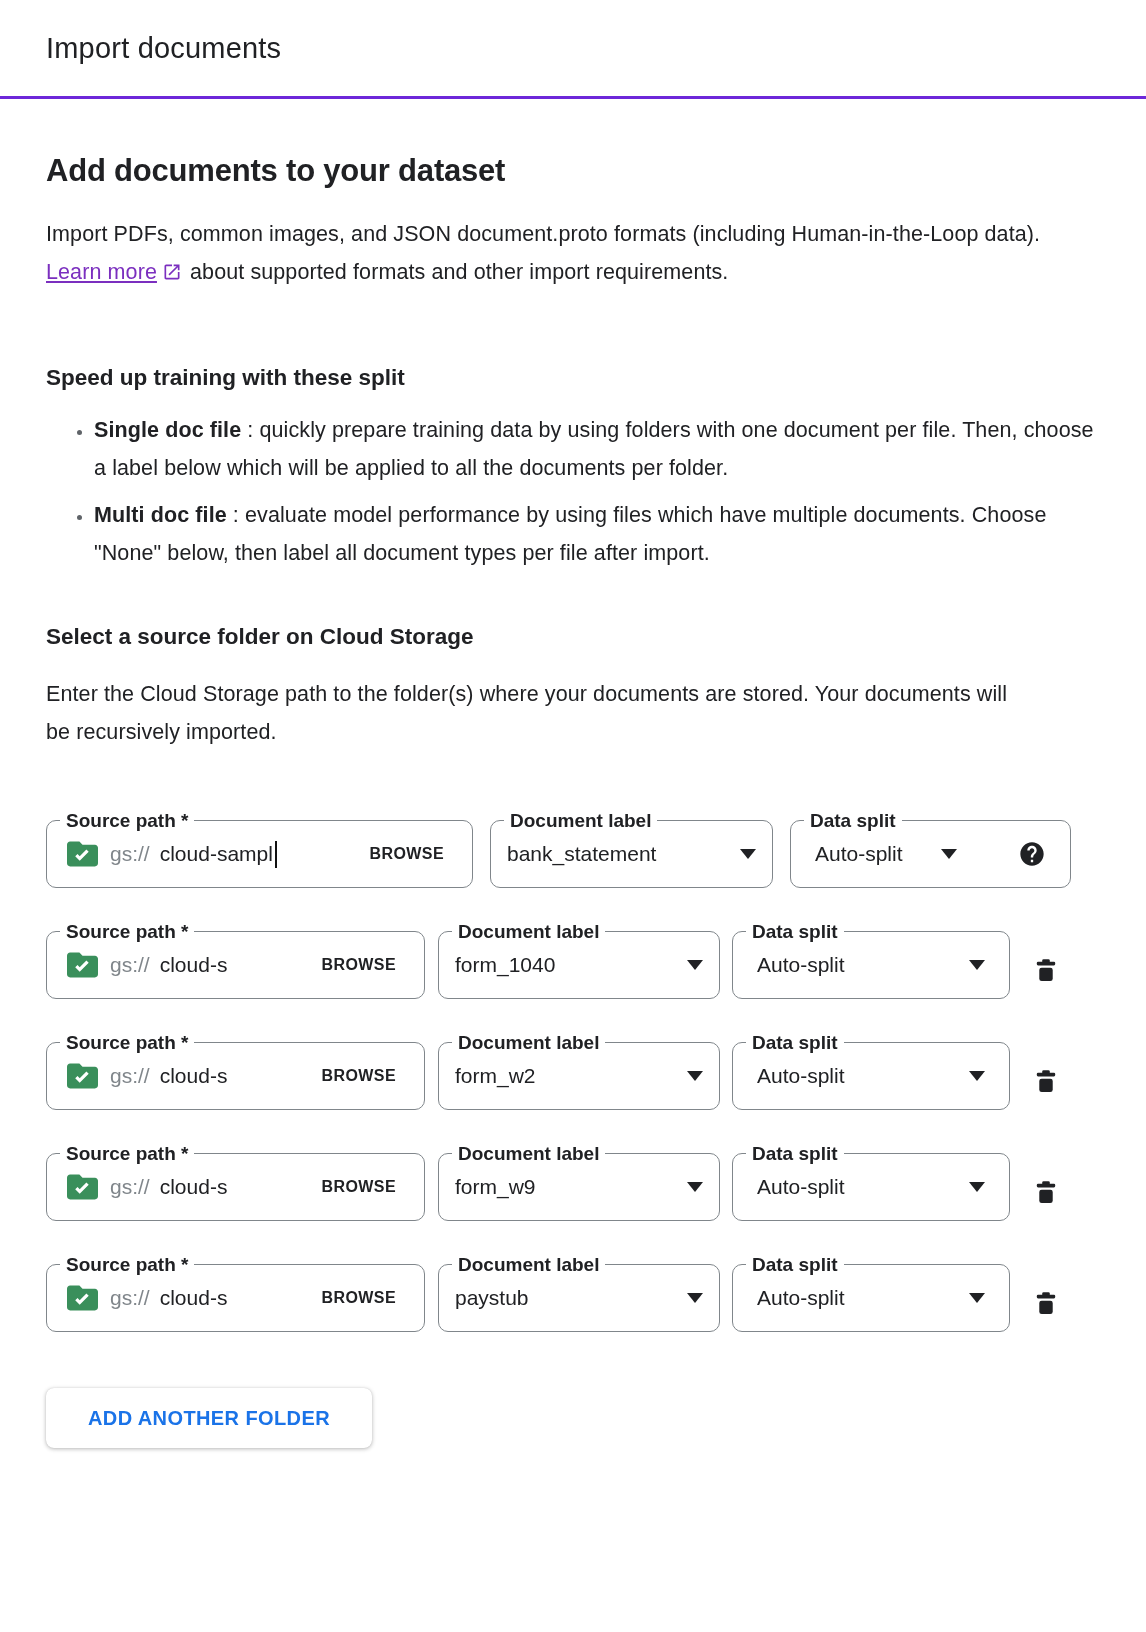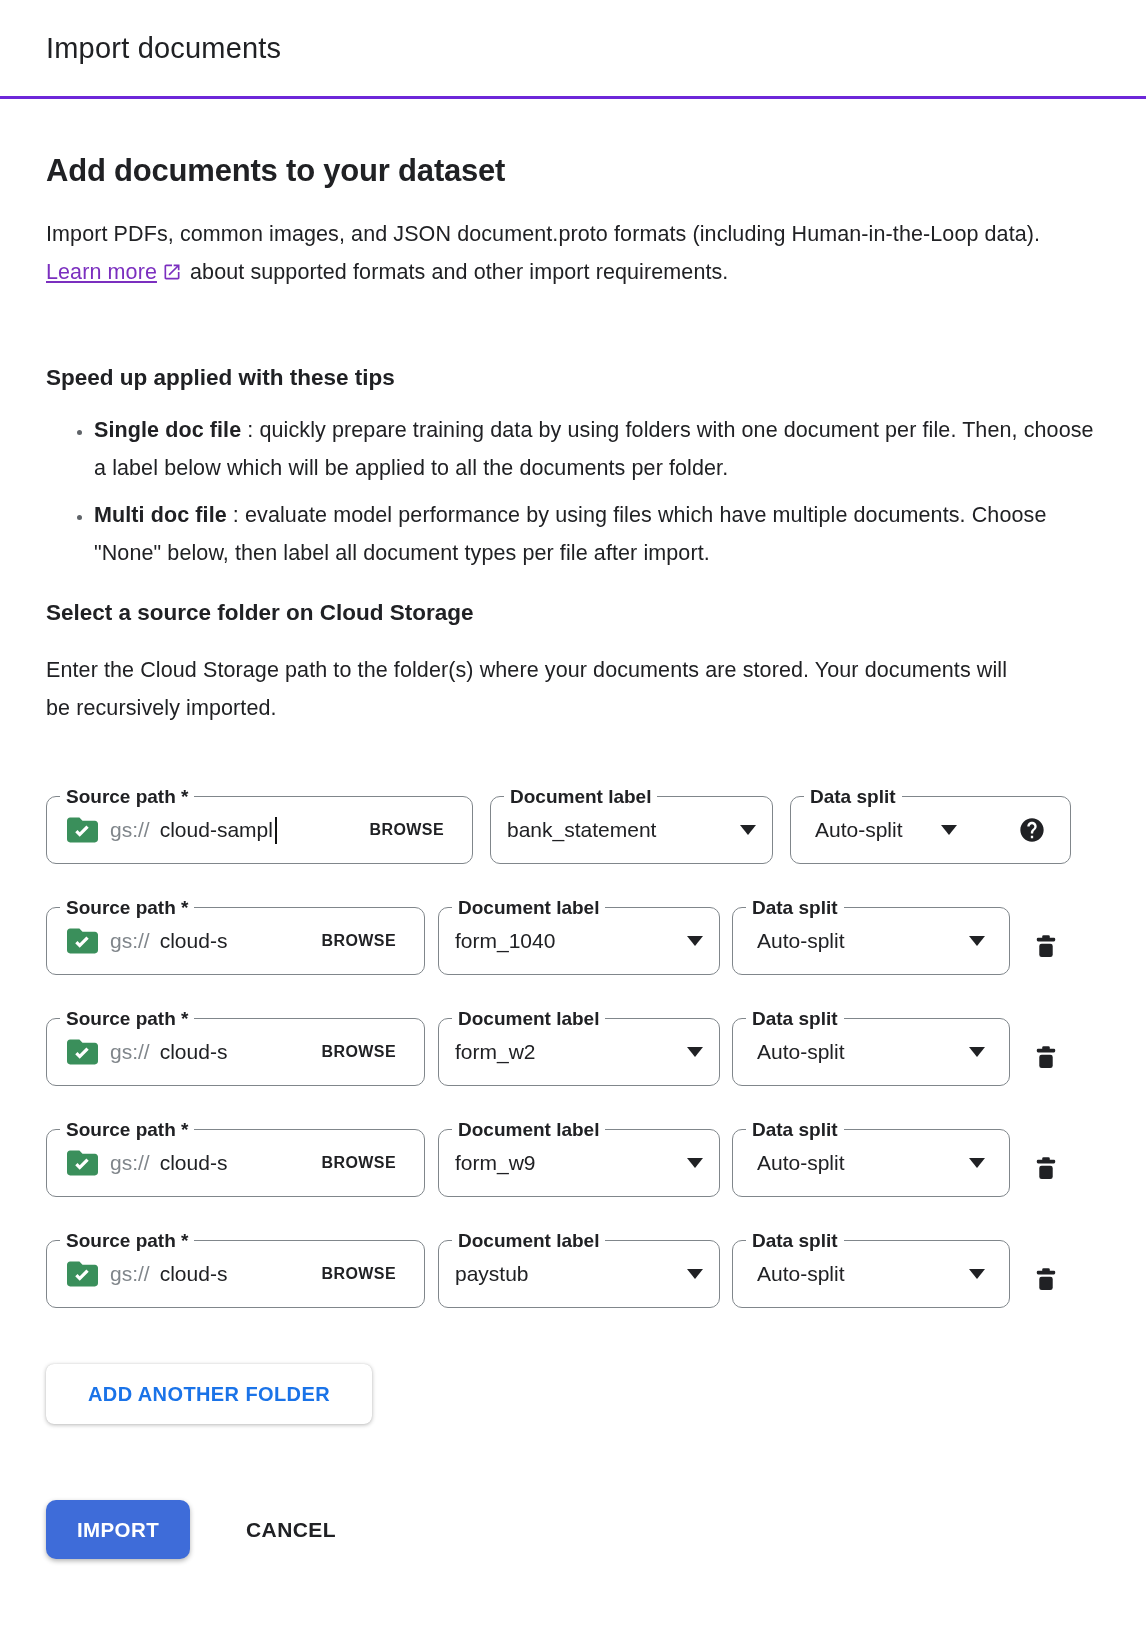--- a/index.html
+++ b/index.html
@@ -5,21 +5,21 @@
   html,body{margin:0;padding:0;background:#fff;}
   body{width:1146px;min-height:1632px;font-family:"Liberation Sans",sans-serif;color:#202124;overflow-x:hidden;}
   .hdr{height:96px;border-bottom:3px solid #6d28d9;padding:0 46px;display:flex;align-items:center;}
   .hdr h1{font-size:29px;font-weight:400;margin:0;letter-spacing:.2px;}
   .content{padding:0 46px 60px;}
   .page-h{font-size:31px;font-weight:700;margin:54px 0 0;letter-spacing:-.2px;}
   p.intro{font-size:21.5px;line-height:38px;margin:26px 0 0;letter-spacing:.1px;}
   a.lm{color:#7b2fbf;text-decoration:underline;cursor:pointer;}
   .ext-ic{vertical-align:-3px;margin-left:5px;margin-right:2px;}
   h3.sec{font-size:22.5px;font-weight:700;margin:74px 0 0;}
-  h3.sec2{font-size:22.5px;font-weight:700;margin:28px 0 0;}
+  h3.sec2{font-size:22.5px;font-weight:700;margin:52px 0 0;}
   ul.tips{margin:20px 0 0;padding-left:48px;}
   ul.tips li{font-size:21.5px;line-height:38px;margin-bottom:9px;letter-spacing:.1px;}
   ul.tips li::marker{color:#5f6368;font-size:18px;}
   .term{font-weight:700;}
   p.desc{font-size:21.5px;line-height:38px;margin:25px 0 0;max-width:965px;letter-spacing:.1px;}
   .rows{margin-top:69px;}
   .row{display:flex;align-items:flex-start;margin-bottom:43px;}
   .field{position:relative;border:1px solid #80868b;border-radius:10px;height:68px;display:flex;align-items:center;box-sizing:border-box;background:#fff;}
   .flabel{position:absolute;top:-12px;left:13px;background:#fff;padding:0 6px;font-size:19px;font-weight:700;line-height:23px;white-space:nowrap;}
   .src{width:379px;padding:0 28px 0 20px;}
@@ -49,21 +49,21 @@
   <h1>Import documents</h1>
 </header>
 
 <main class="content">
   <h2 class="page-h">Add documents to your dataset</h2>
 
   <p class="intro"><span>Import PDFs, common images, and JSON document.proto formats (including Human-in-the-Loop data). </span><a class="lm"><span>Learn more</span><svg class="ext-ic" width="20" height="20" viewBox="0 0 24 24" fill="#7b2fbf">
           <path d="M19 19H5V5h7V3H5c-1.11 0-2 .9-2 2v14c0 1.1.89 2 2 2h14c1.1 0 2-.9 2-2v-7h-2v7zM14 3v2h3.59l-9.83 9.83 1.41 1.41L19 6.41V10h2V3h-7z"></path>
         </svg></a><span> about supported formats and other import requirements.</span></p>
 
-  <h3 class="sec">Speed up applied with these tips</h3>
+  <h3 class="sec">Speed up training with these split</h3>
   <ul class="tips">
     <li><span class="term">Single doc file</span><span> : quickly prepare training data by using folders with one document per file. Then, choose a label below which will be applied to all the documents per folder.</span></li>
     <li><span class="term">Multi doc file</span><span> : evaluate model performance by using files which have multiple documents. Choose "None" below, then label all document types per file after import.</span></li>
   </ul>
 
   <h3 class="sec2">Select a source folder on Cloud Storage</h3>
   <p class="desc">Enter the Cloud Storage path to the folder(s) where your documents are stored. Your documents will be recursively imported.</p>
 
   <div class="rows">
 
@@ -213,17 +213,13 @@
             <rect x="3.5" y="3.9" width="17" height="3.4" rx="1.2"></rect>
             <rect x="5.8" y="9.4" width="12.4" height="12.4" rx="2.2"></rect>
           </svg>
         </button>
     </div>
 
   </div>
 
   <button class="add-folder">ADD ANOTHER FOLDER</button>
 
-  <div class="actions">
-    <button class="import">IMPORT</button>
-    <button class="cancel">CANCEL</button>
-  </div>
 </main>
 
 </body></html>

